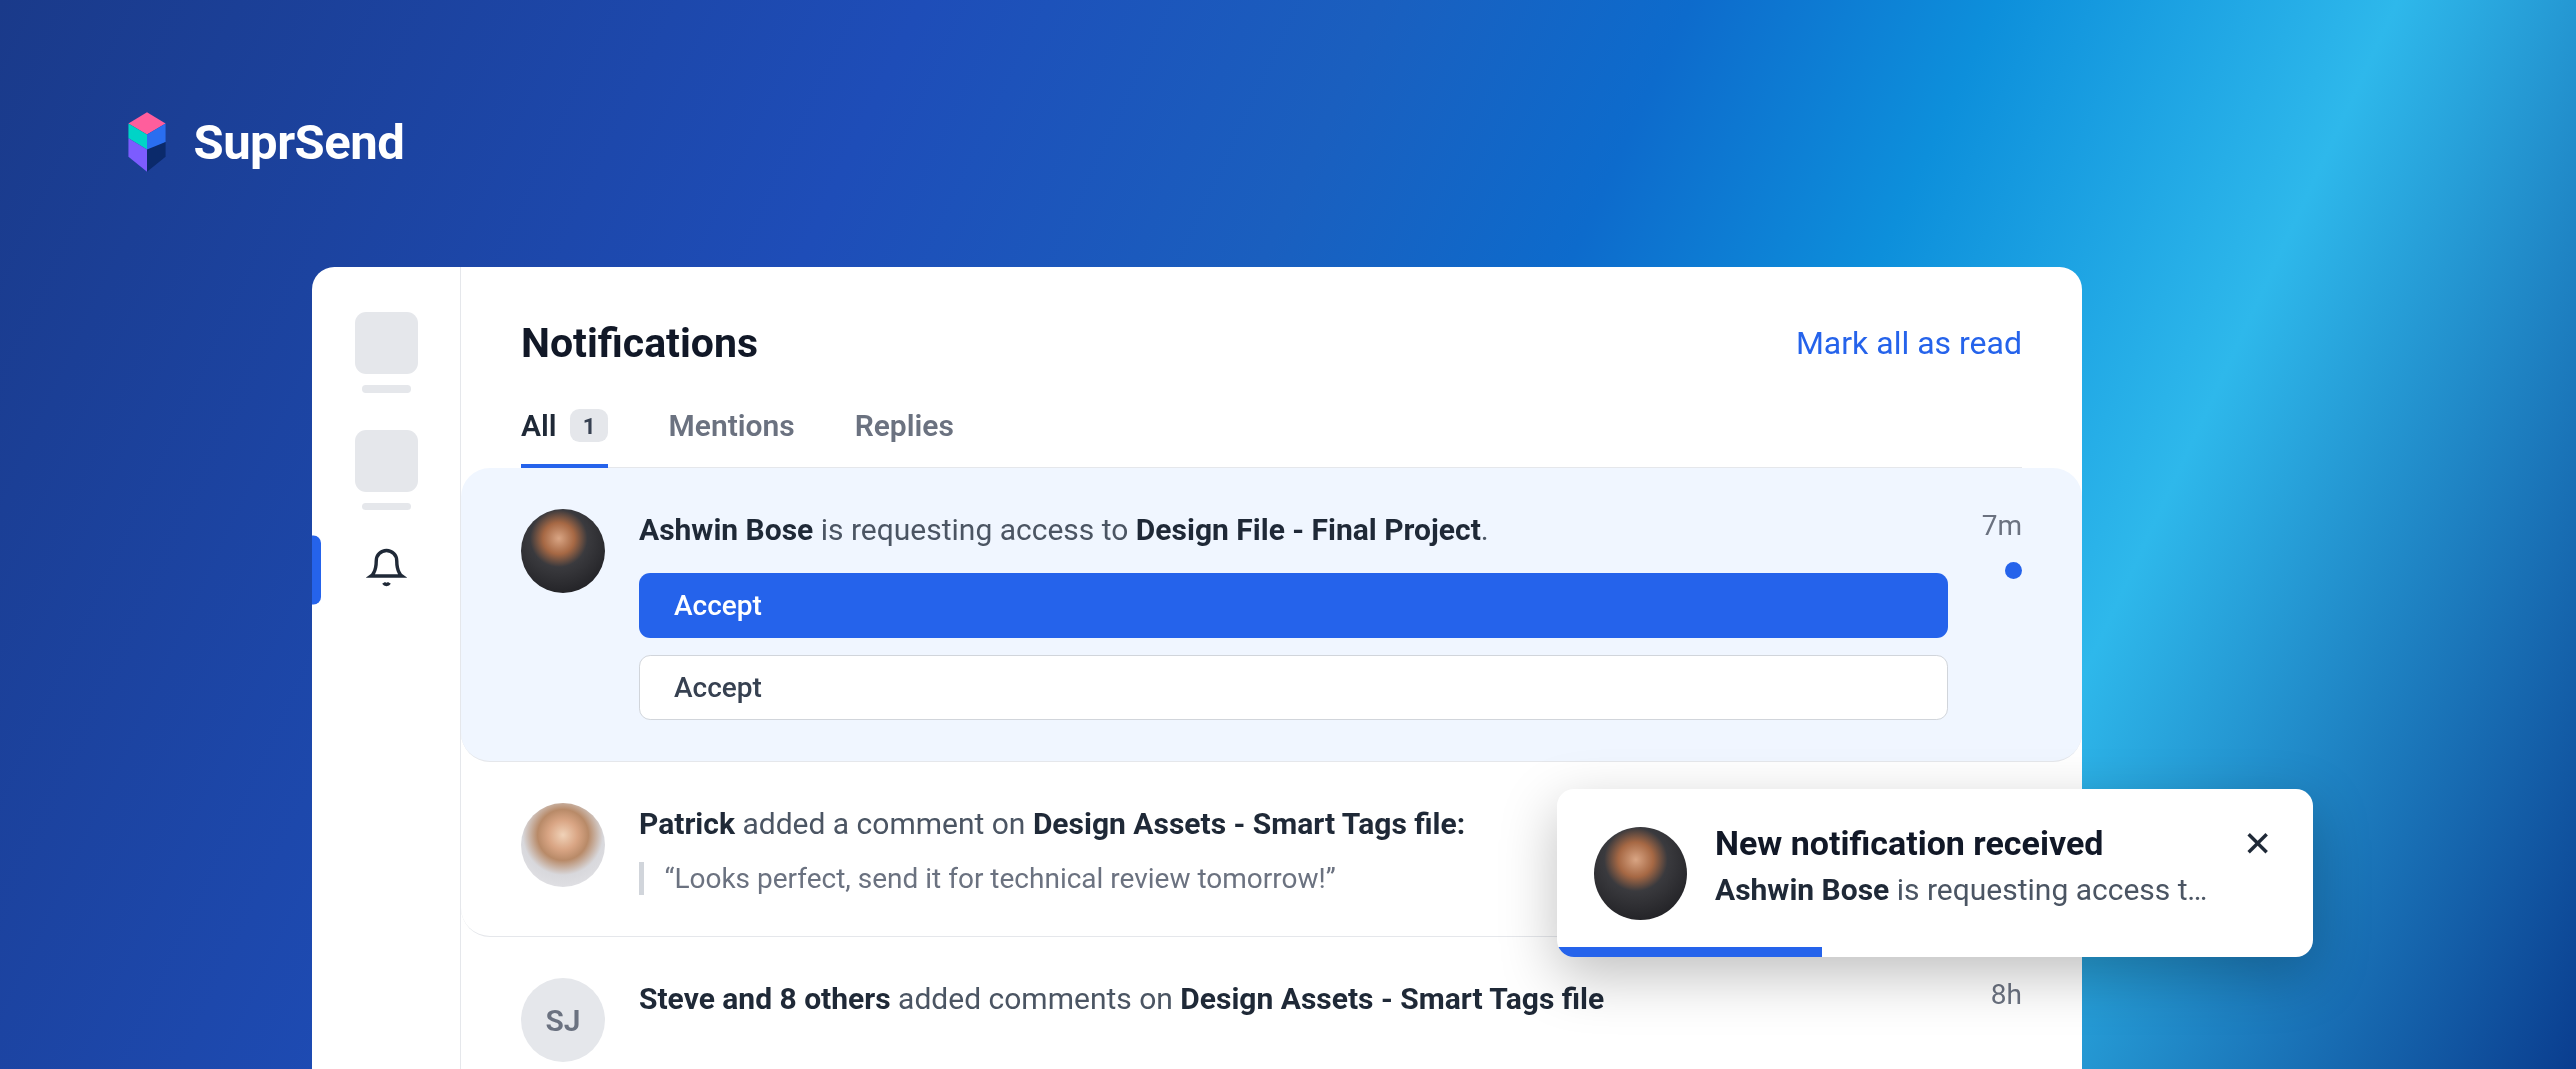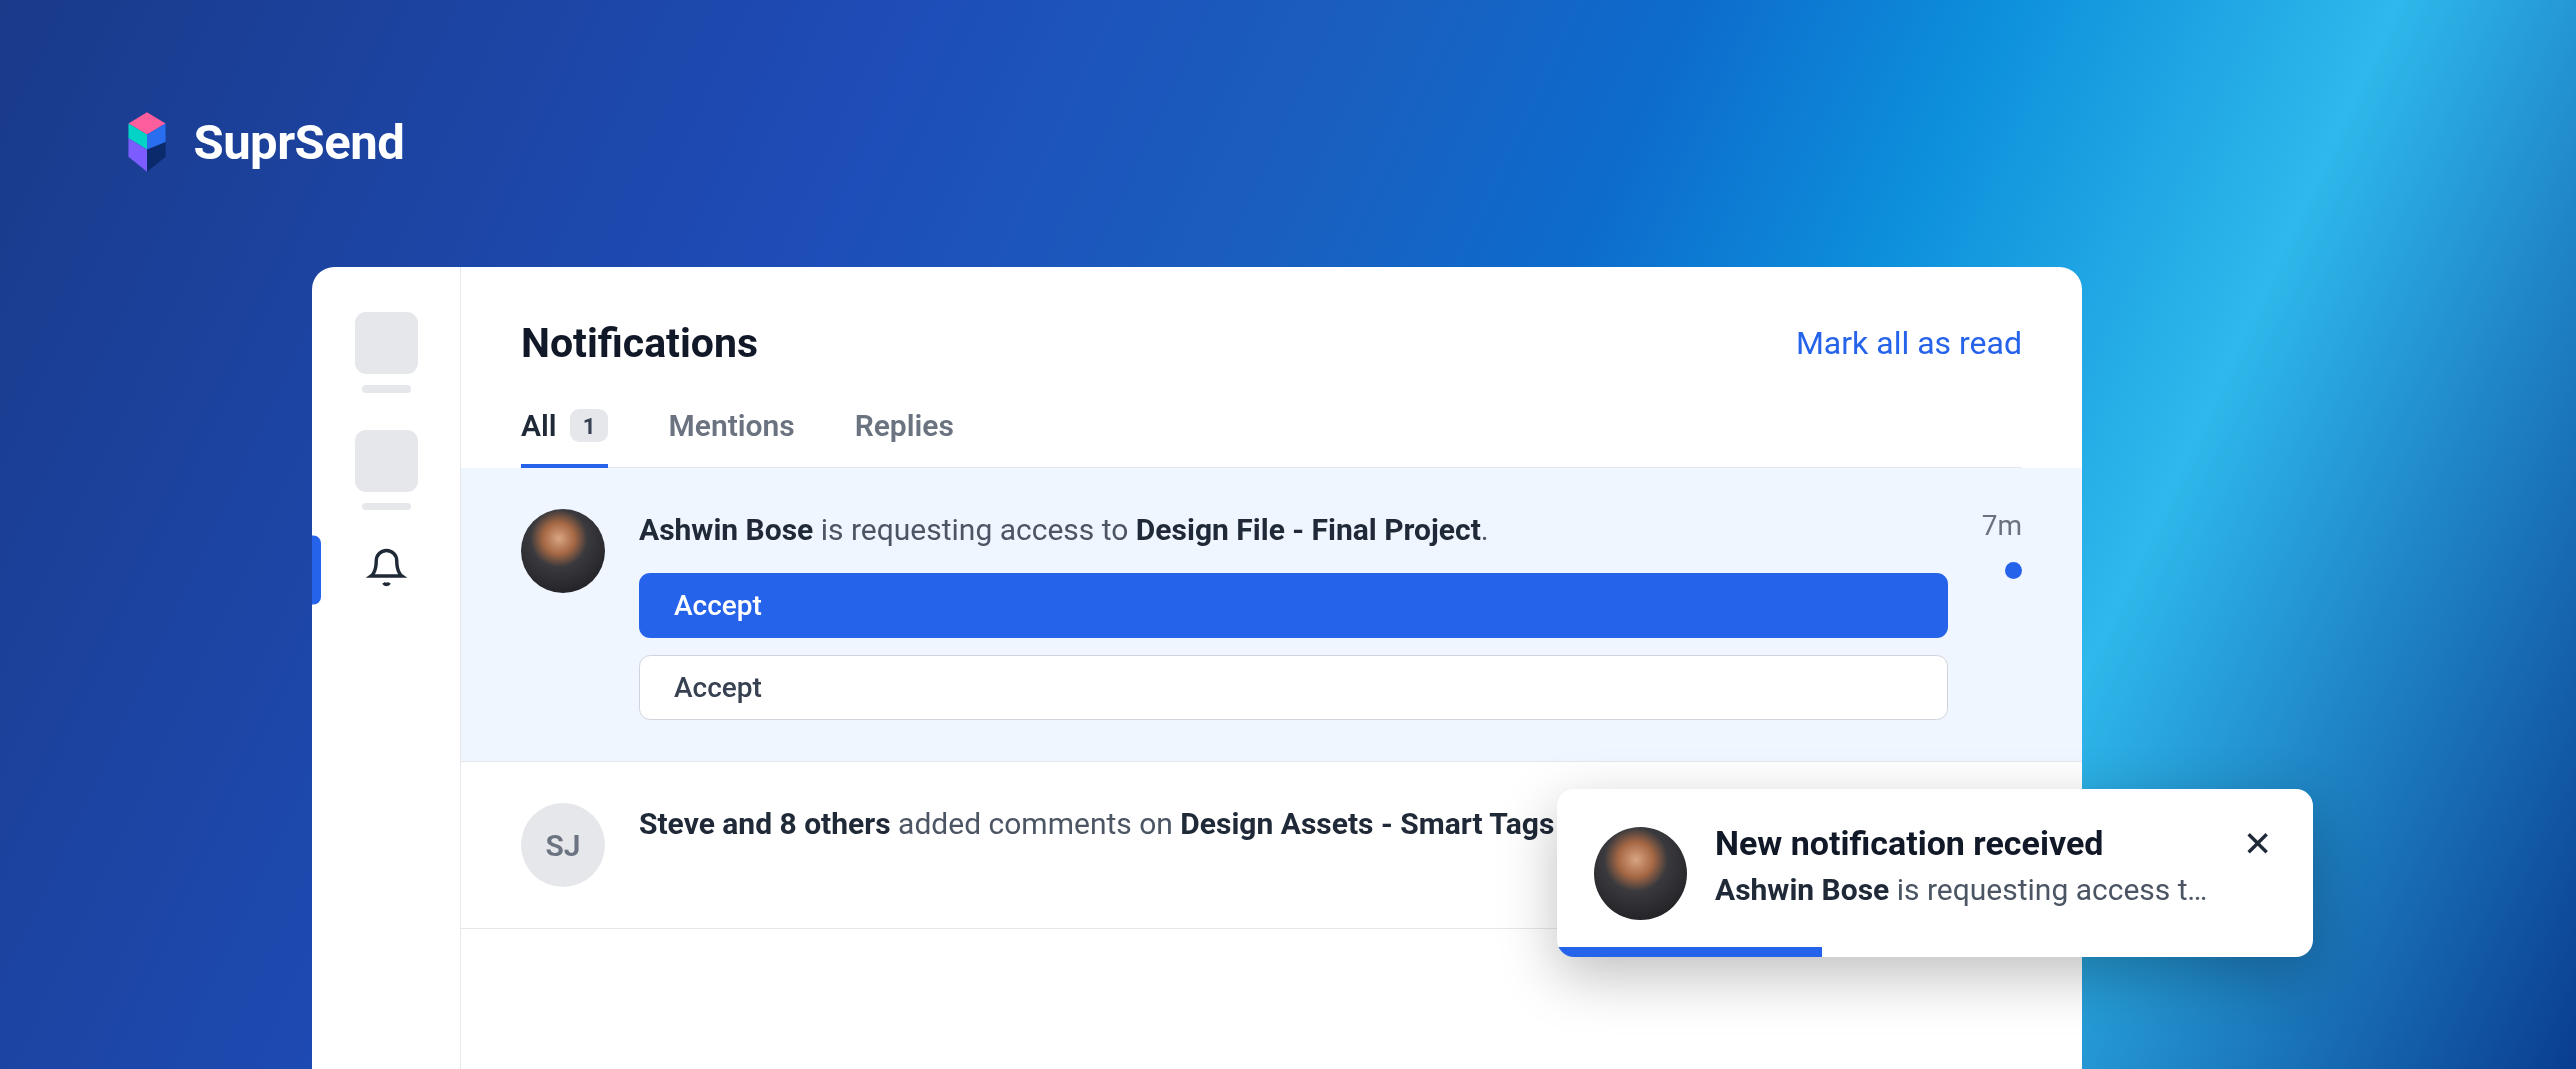--- a/index.html
+++ b/index.html
@@ -146,20 +146,21 @@
     }
     .list {
       margin: 0 -60px;
     }
     .item {
       display: flex;
       padding: 41px 60px;
       gap: 34px;
       border-bottom: 1.9px solid #e5e7eb;
       position: relative;
+      border-radius: 29px;
     }
     .item.unread { background: #f0f6ff; }
     .avatar {
       width: 84px;
       height: 84px;
       border-radius: 50%;
       flex-shrink: 0;
       display: flex;
       align-items: center;
       justify-content: center;
@@ -327,20 +328,30 @@
               <div class="btn btn-primary">Accept</div>
               <div class="btn btn-secondary">Accept</div>
             </div>
           </div>
           <div class="meta">
             <div class="time">7m</div>
             <div class="unread-dot"></div>
           </div>
         </div>
         <div class="item">
+          <div class="avatar avatar-pt"></div>
+          <div class="item-body">
+            <div class="msg"><span class="bold">Patrick</span><span> added a comment on </span><span class="bold">Design Assets - Smart Tags file:</span><span></span></div>
+            <div class="quote">“Looks perfect, send it for technical review tomorrow!”</div>
+          </div>
+          <div class="meta">
+            <div class="time">8h</div>
+          </div>
+        </div>
+        <div class="item">
           <div class="avatar avatar-sj">SJ</div>
           <div class="item-body">
             <div class="msg"><span class="bold">Steve and 8 others</span><span> added comments on </span><span class="bold">Design Assets - Smart Tags file</span><span></span></div>
           </div>
           <div class="meta">
             <div class="time">8h</div>
           </div>
         </div>
       </div>
   </div>

